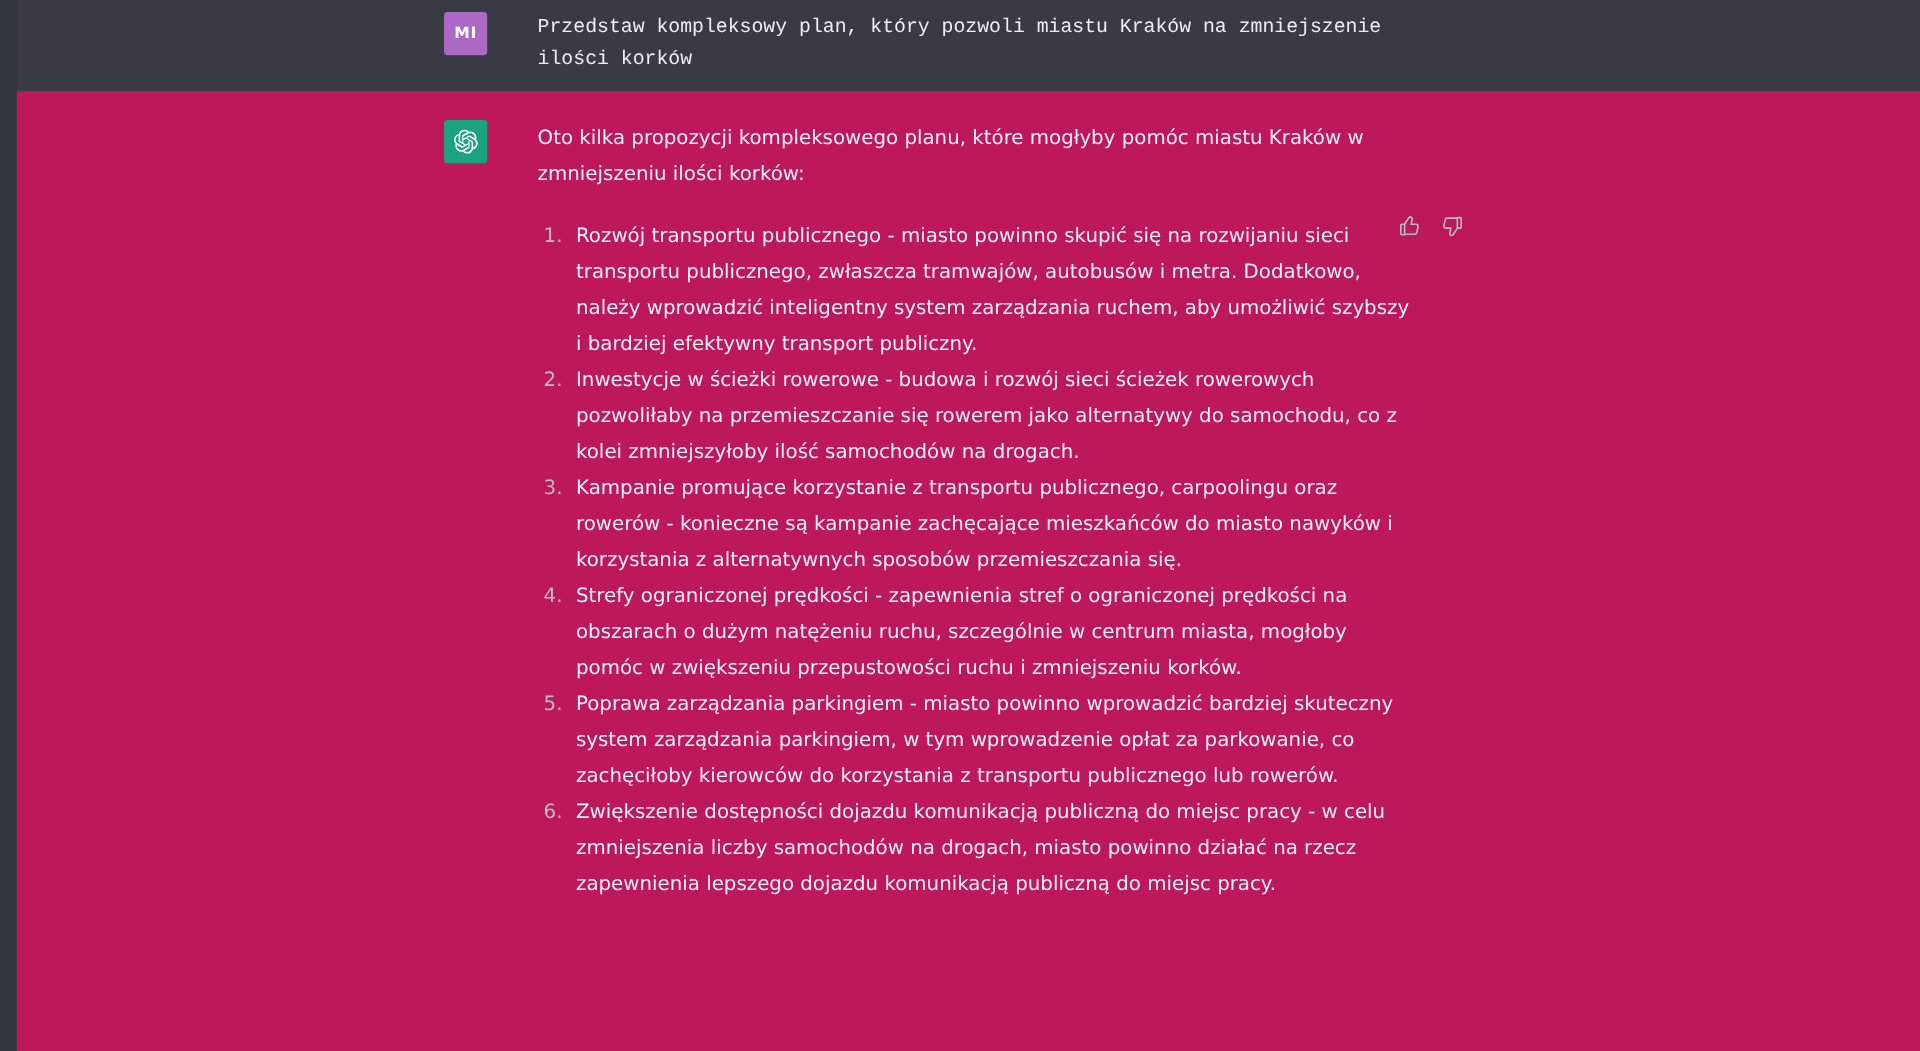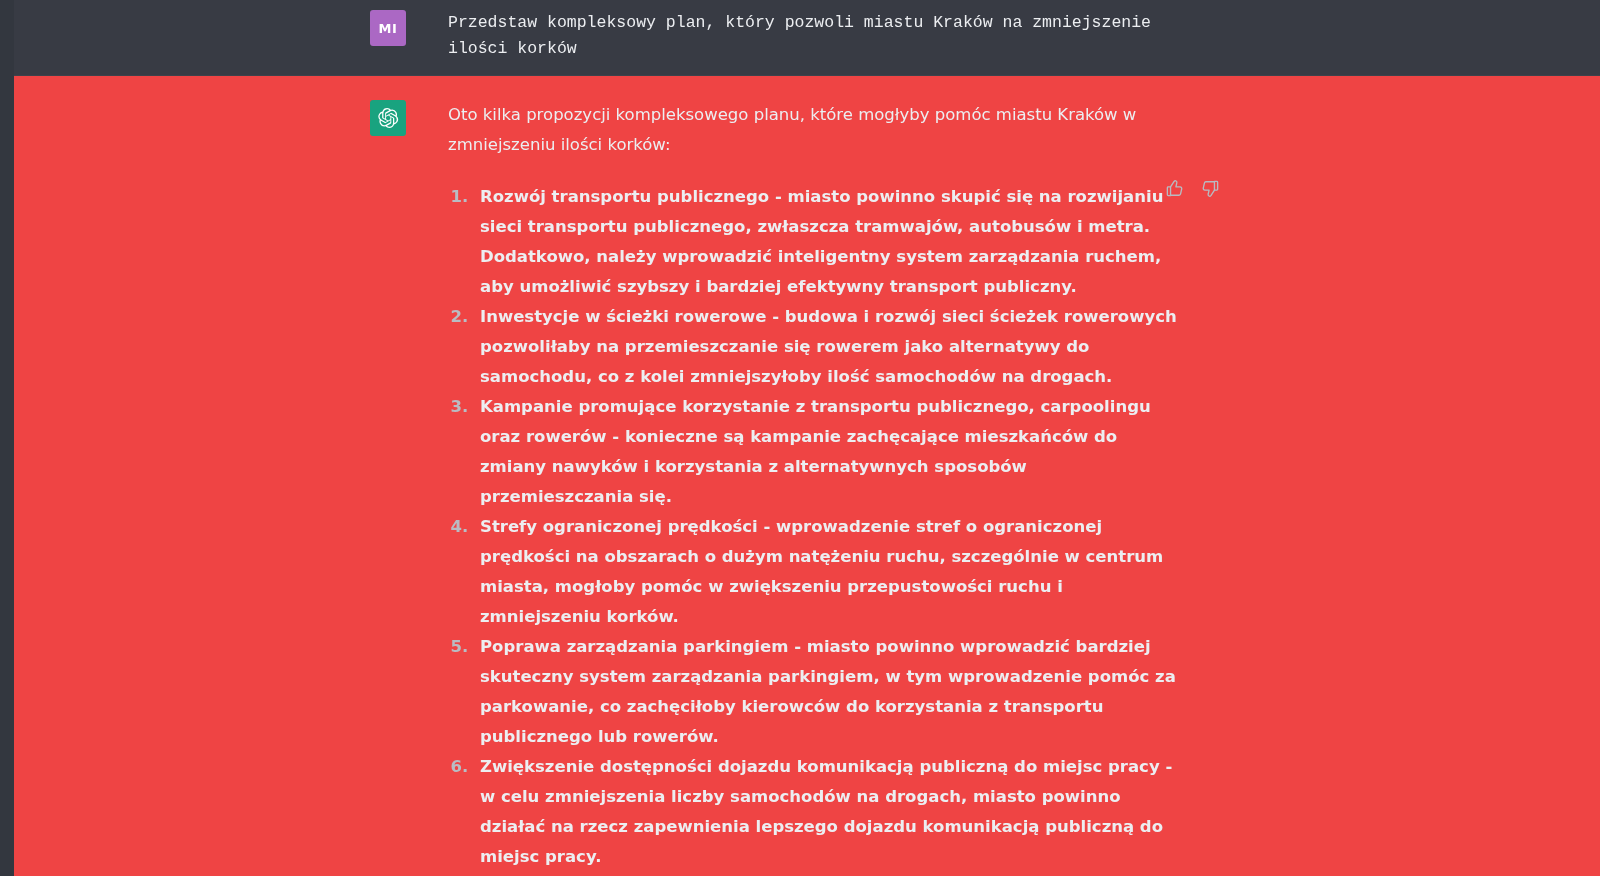--- a/index.html
+++ b/index.html
@@ -41,21 +41,21 @@
     background: #383b44;
     border-bottom: 1px solid #3e424b;
     box-sizing: border-box;
   }
   .turn-assistant {
     position: absolute;
     left: 14px;
     top: 76px;
     width: 1586px;
     height: 800px;
-    background: #ef4444;
+    background: #be185d;
     box-sizing: border-box;
   }
 
   .row {
     position: absolute;
     display: flex;
     align-items: flex-start;
     justify-content: flex-end;
   }
 
@@ -99,21 +99,20 @@
   }
   .msg-bot p {
     margin: 0 0 22px 0;
   }
   .msg-bot p.last { margin-bottom: 0; }
 
   ol.plan {
     margin: 12px 0 22px 0;
     padding-left: 26px;
     list-style-position: outside;
-    font-weight: bold;
   }
   ol.plan li {
     margin: 0 0 0 0;
     padding-left: 6px;
     color: #eceef1;
   }
   ol.plan li::marker {
     color: #b9bcc3;
   }
 
@@ -158,23 +157,23 @@
           <path d="M21.55 10.02a5.4 5.4 0 0 0-.47-4.44 5.47 5.47 0 0 0-5.89-2.62A5.42 5.42 0 0 0 11.1 1.2a5.47 5.47 0 0 0-5.21 3.78 5.41 5.41 0 0 0-3.62 2.62 5.47 5.47 0 0 0 .67 6.4 5.4 5.4 0 0 0 .47 4.45 5.47 5.47 0 0 0 5.89 2.62 5.41 5.41 0 0 0 4.08 1.82 5.47 5.47 0 0 0 5.22-3.79 5.41 5.41 0 0 0 3.62-2.62 5.47 5.47 0 0 0-.67-6.46zm-8.16 11.4a4.06 4.06 0 0 1-2.6-.94l.13-.07 4.32-2.49a.7.7 0 0 0 .35-.61v-6.09l1.83 1.06a.07.07 0 0 1 .04.05v5.04a4.08 4.08 0 0 1-4.07 4.05zM4.63 17.7a4.05 4.05 0 0 1-.49-2.72l.13.08 4.32 2.49a.7.7 0 0 0 .71 0l5.28-3.04v2.11a.08.08 0 0 1-.03.06l-4.37 2.52a4.08 4.08 0 0 1-5.55-1.49zM3.49 8.3a4.06 4.06 0 0 1 2.13-1.78v5.13a.68.68 0 0 0 .34.6l5.26 3.03-1.83 1.06a.07.07 0 0 1-.06 0L4.97 13.8A4.08 4.08 0 0 1 3.5 8.3zm15 3.49L13.22 8.74l1.83-1.05a.07.07 0 0 1 .06 0l4.37 2.52a4.07 4.07 0 0 1-.63 7.34v-5.13a.7.7 0 0 0-.35-.6zm1.82-2.74-.13-.08-4.31-2.51a.7.7 0 0 0-.71 0L9.88 9.5V7.4a.07.07 0 0 1 .03-.06l4.37-2.52a4.07 4.07 0 0 1 6.04 4.22zM8.88 12.8l-1.83-1.06a.07.07 0 0 1-.04-.05V6.65a4.07 4.07 0 0 1 6.68-3.13l-.13.07-4.32 2.49a.7.7 0 0 0-.35.61zm1-2.14 2.35-1.36 2.35 1.35v2.71l-2.34 1.36-2.35-1.35z"></path>
         </svg>
       </div>
 
       <div class="msg-bot">
         <p>Oto kilka propozycji kompleksowego planu, które mogłyby pomóc miastu Kraków w zmniejszeniu ilości korków:</p>
 
         <ol class="plan">
           <li>Rozwój transportu publicznego - miasto powinno skupić się na rozwijaniu sieci transportu publicznego, zwłaszcza tramwajów, autobusów i metra. Dodatkowo, należy wprowadzić inteligentny system zarządzania ruchem, aby umożliwić szybszy i bardziej efektywny transport publiczny.</li>
           <li>Inwestycje w ścieżki rowerowe - budowa i rozwój sieci ścieżek rowerowych pozwoliłaby na przemieszczanie się rowerem jako alternatywy do samochodu, co z kolei zmniejszyłoby ilość samochodów na drogach.</li>
-          <li>Kampanie promujące korzystanie z transportu publicznego, carpoolingu oraz rowerów - konieczne są kampanie zachęcające mieszkańców do zmiany nawyków i korzystania z alternatywnych sposobów przemieszczania się.</li>
-          <li>Strefy ograniczonej prędkości - wprowadzenie stref o ograniczonej prędkości na obszarach o dużym natężeniu ruchu, szczególnie w centrum miasta, mogłoby pomóc w zwiększeniu przepustowości ruchu i zmniejszeniu korków.</li>
-          <li>Poprawa zarządzania parkingiem - miasto powinno wprowadzić bardziej skuteczny system zarządzania parkingiem, w tym wprowadzenie pomóc za parkowanie, co zachęciłoby kierowców do korzystania z transportu publicznego lub rowerów.</li>
+          <li>Kampanie promujące korzystanie z transportu publicznego, carpoolingu oraz rowerów - konieczne są kampanie zachęcające mieszkańców do miasto nawyków i korzystania z alternatywnych sposobów przemieszczania się.</li>
+          <li>Strefy ograniczonej prędkości - zapewnienia stref o ograniczonej prędkości na obszarach o dużym natężeniu ruchu, szczególnie w centrum miasta, mogłoby pomóc w zwiększeniu przepustowości ruchu i zmniejszeniu korków.</li>
+          <li>Poprawa zarządzania parkingiem - miasto powinno wprowadzić bardziej skuteczny system zarządzania parkingiem, w tym wprowadzenie opłat za parkowanie, co zachęciłoby kierowców do korzystania z transportu publicznego lub rowerów.</li>
           <li>Zwiększenie dostępności dojazdu komunikacją publiczną do miejsc pracy - w celu zmniejszenia liczby samochodów na drogach, miasto powinno działać na rzecz zapewnienia lepszego dojazdu komunikacją publiczną do miejsc pracy.</li>
         </ol>
 
       </div>
     </div>
 
     <div class="feedback">
       <div class="fb-btn">
         <svg width="19" height="19" viewBox="0 0 24 24" fill="none" stroke="currentColor" stroke-width="1.7" stroke-linecap="round" stroke-linejoin="round">
           <path d="M7 10v11H4a1 1 0 0 1-1-1v-9a1 1 0 0 1 1-1h3z"></path>

